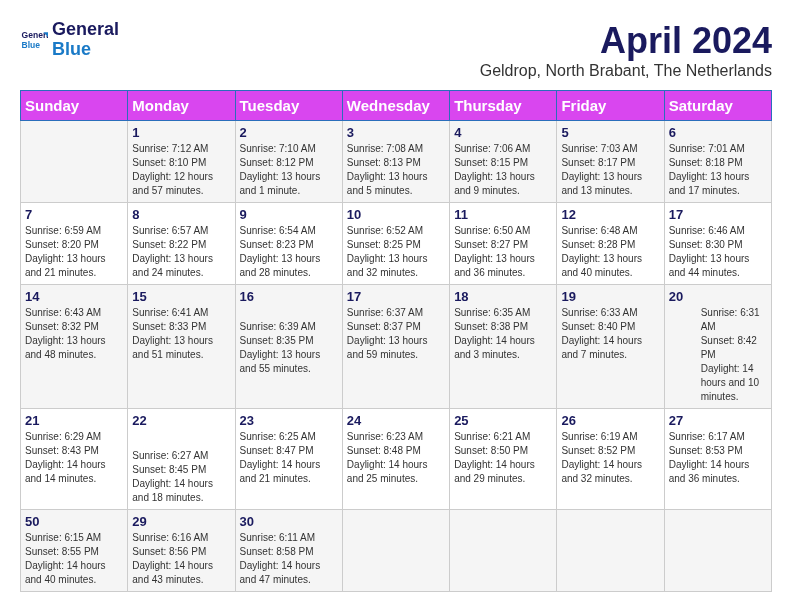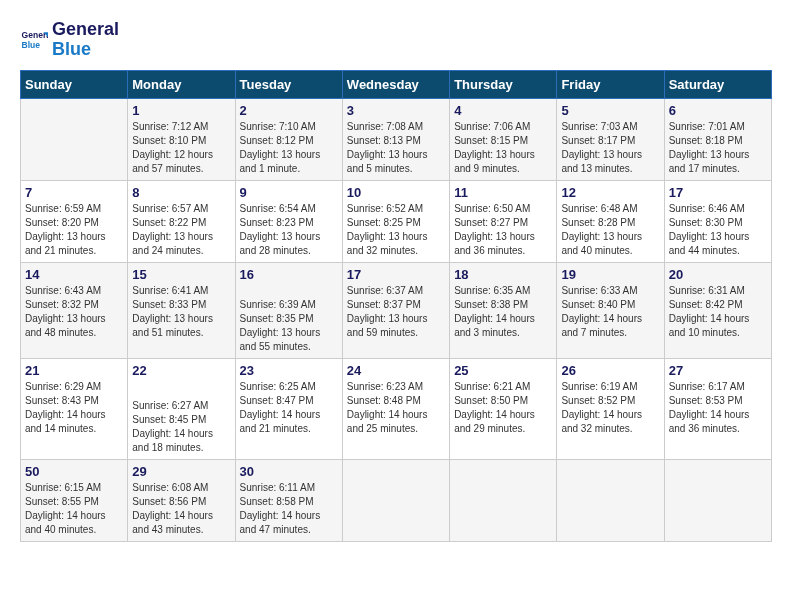--- a/index.html
+++ b/index.html
@@ -45,25 +45,25 @@
     .location-subtitle {
       font-size: 16px;
       color: #333;
     }
     table {
       width: 100%;
       border-collapse: collapse;
       font-size: 10px;
     }
     thead tr th {
-      background-color: #0c4a6e;
+      background-color: #d946ef;
       color: #fff;
       padding: 6px 4px;
       text-align: left;
-      font-size: 13px;
+      font-size: 15px;
       font-weight: bold;
       border: 1px solid #2a6ebb;
     }
     tbody tr td {
       border: 1px solid #ccc;
       vertical-align: top;
       padding: 4px;
       height: 80px;
       width: calc(100% / 7);
     }
@@ -97,20 +97,24 @@
     <svg class="logo-icon" viewBox="0 0 36 36" xmlns="http://www.w3.org/2000/svg">
       <text x="2" y="16" font-size="11" font-weight="bold" fill="#1a1a5e" font-family="Arial">General</text>
       <text x="2" y="28" font-size="11" font-weight="bold" fill="#1a7ac7" font-family="Arial">Blue</text>
       <polygon points="30,8 36,14 36,8" fill="#1a7ac7"></polygon>
     </svg>
     <div class="logo-text">
       <span>General</span>
       <span style="color:#1a7ac7;">Blue</span>
     </div>
   </div>
+  <div class="title-area">
+    <div class="month-title">April 2024</div>
+    <div class="location-subtitle">Geldrop, North Brabant, The Netherlands</div>
+  </div>
 </div>
 
 <table>
   <thead>
     <tr>
     <th>Sunday</th>
         <th>Monday</th>
         <th>Tuesday</th>
         <th>Wednesday</th>
         <th>Thursday</th>
@@ -234,21 +238,21 @@
 Daylight: 14 hours and 3 minutes.</div>
         </td>
         <td>
           <span class="day-number">19</span>
           <div class="day-info" style="white-space: pre-line;">Sunrise: 6:33 AM
 Sunset: 8:40 PM
 Daylight: 14 hours and 7 minutes.</div>
         </td>
         <td>
           <span class="day-number">20</span>
-          <div class="day-info" style="white-space: pre-line;">Sunrise: 6:31 AM
+          <div class="day-info" style="white-space: pre-line; margin-left: 32px;">Sunrise: 6:31 AM
 Sunset: 8:42 PM
 Daylight: 14 hours and 10 minutes.</div>
         </td>
       </tr>
       <tr>
         <td>
           <span class="day-number">21</span>
           <div class="day-info" style="white-space: pre-line;">Sunrise: 6:29 AM
 Sunset: 8:43 PM
 Daylight: 14 hours and 14 minutes.</div>
@@ -292,21 +296,21 @@
       </tr>
       <tr>
         <td>
           <span class="day-number">50</span>
           <div class="day-info" style="white-space: pre-line;">Sunrise: 6:15 AM
 Sunset: 8:55 PM
 Daylight: 14 hours and 40 minutes.</div>
         </td>
         <td>
           <span class="day-number">29</span>
-          <div class="day-info" style="white-space: pre-line;">Sunrise: 6:08 AM
+          <div class="day-info" style="white-space: pre-line;">Sunrise: 6:16 AM
 Sunset: 8:56 PM
 Daylight: 14 hours and 43 minutes.</div>
         </td>
         <td>
           <span class="day-number">30</span>
           <div class="day-info" style="white-space: pre-line;">Sunrise: 6:11 AM
 Sunset: 8:58 PM
 Daylight: 14 hours and 47 minutes.</div>
         </td>
         <td class="empty-cell"></td>

